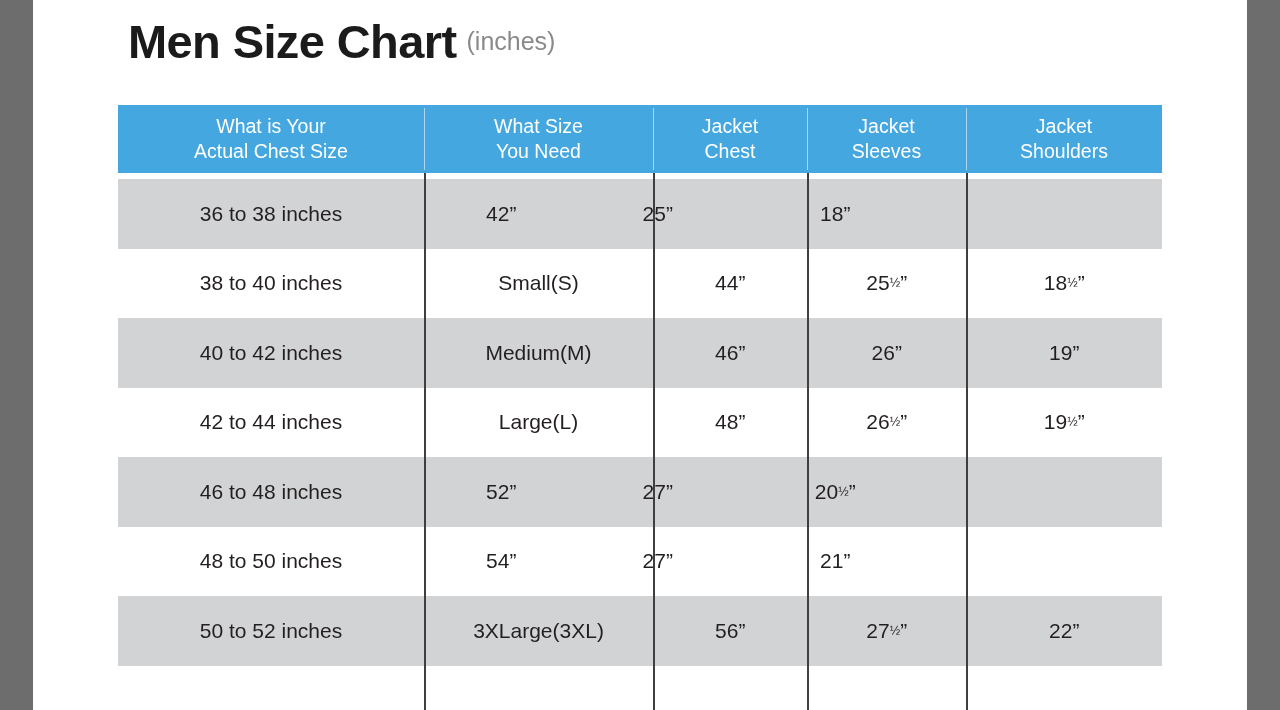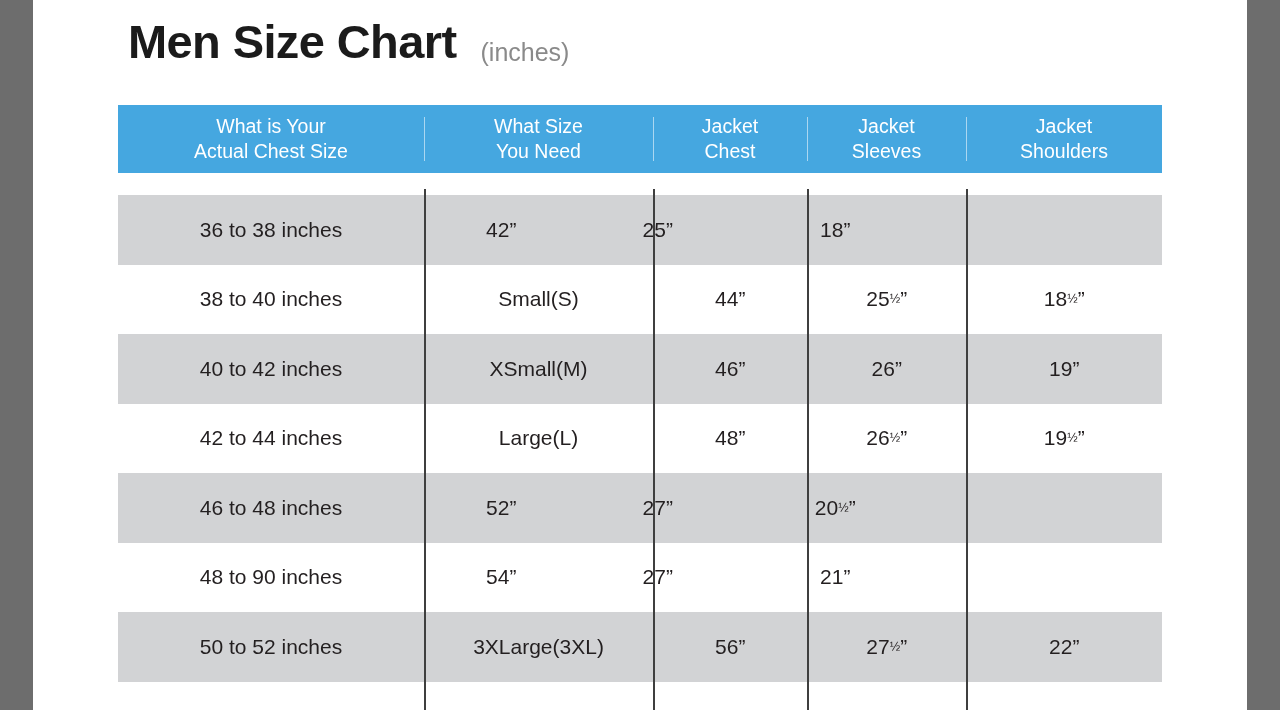--- a/index.html
+++ b/index.html
@@ -33,50 +33,49 @@
     height: 710px;
     background: #ffffff;
   }
 
   
   .title-row {
     position: absolute;
     left: 95px;
     top: 18px;
     display: flex;
-    align-items: flex-end;
+    align-items: center;
   }
   .title-main {
     font-size: 47px;
     font-weight: 600;
     color: #1b1b1b;
     letter-spacing: -0.6px;
     line-height: 1;
   }
   .title-sub {
     font-size: 25px;
     color: #8a8a8a;
-    margin-left: 24px;
+    margin-left: 10px;
     line-height: 1;
   }
 
   
   .table {
     position: absolute;
     left: 85px;
     top: 105px;
     width: 1044px;
   }
 
   .head-row {
     display: flex;
     width: 1044px;
     height: 68px;
     background: #45a7e0;
-    align-items: center;
   }
   .head-cell {
     display: flex;
     flex-direction: column;
     align-items: center;
     justify-content: center;
     color: #ffffff;
     font-size: 19.5px;
     line-height: 1.28;
     text-align: center;
@@ -96,21 +95,21 @@
   
   .c0 { width: 306px; }
   .c1 { width: 229px; }
   .c2 { width: 154px; }
   .c3 { width: 159px; }
   .c4 { width: 196px; }
 
   .body {
     position: relative;
     width: 1044px;
-    margin-top: 22px;
+    margin-top: 6px;
   }
 
   .row {
     display: flex;
     width: 1044px;
     height: 69.5px;
     background: #ffffff;
   }
   .row.shaded { background: #d2d3d5; }
 
@@ -197,40 +196,40 @@
         </div>
         <div class="row">
           <div class="cell c0">38 to 40 inches</div>
           <div class="cell c1">Small(S)</div>
           <div class="cell c2">44<span class="inch">”</span></div>
           <div class="cell c3">25<span class="frac">½</span><span class="inch">”</span></div>
           <div class="cell c4">18<span class="frac">½</span><span class="inch">”</span></div>
         </div>
         <div class="row shaded">
           <div class="cell c0">40 to 42 inches</div>
-          <div class="cell c1">XSmall(M)</div>
+          <div class="cell c1">Medium(M)</div>
           <div class="cell c2">46<span class="inch">”</span></div>
           <div class="cell c3">26<span class="inch">”</span></div>
           <div class="cell c4">19<span class="inch">”</span></div>
         </div>
         <div class="row">
           <div class="cell c0">42 to 44 inches</div>
           <div class="cell c1">Large(L)</div>
           <div class="cell c2">48<span class="inch">”</span></div>
           <div class="cell c3">26<span class="frac">½</span><span class="inch">”</span></div>
           <div class="cell c4">19<span class="frac">½</span><span class="inch">”</span></div>
         </div>
         <div class="row shaded">
           <div class="cell c0">46 to 48 inches</div>
           <div class="cell c2">52<span class="inch">”</span></div>
           <div class="cell c3">27<span class="inch">”</span></div>
           <div class="cell c4">20<span class="frac">½</span><span class="inch">”</span></div>
         </div>
         <div class="row">
-          <div class="cell c0">48 to 90 inches</div>
+          <div class="cell c0">48 to 50 inches</div>
           <div class="cell c2">54<span class="inch">”</span></div>
           <div class="cell c3">27<span class="inch">”</span></div>
           <div class="cell c4">21<span class="inch">”</span></div>
         </div>
         <div class="row shaded">
           <div class="cell c0">50 to 52 inches</div>
           <div class="cell c1">3XLarge(3XL)</div>
           <div class="cell c2">56<span class="inch">”</span></div>
           <div class="cell c3">27<span class="frac">½</span><span class="inch">”</span></div>
           <div class="cell c4">22<span class="inch">”</span></div>

